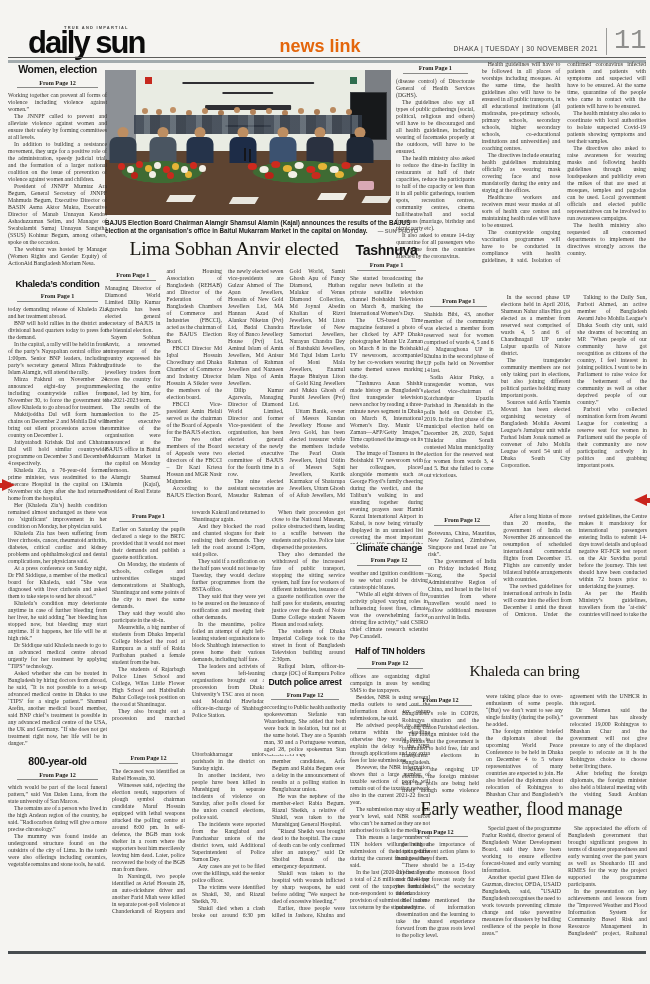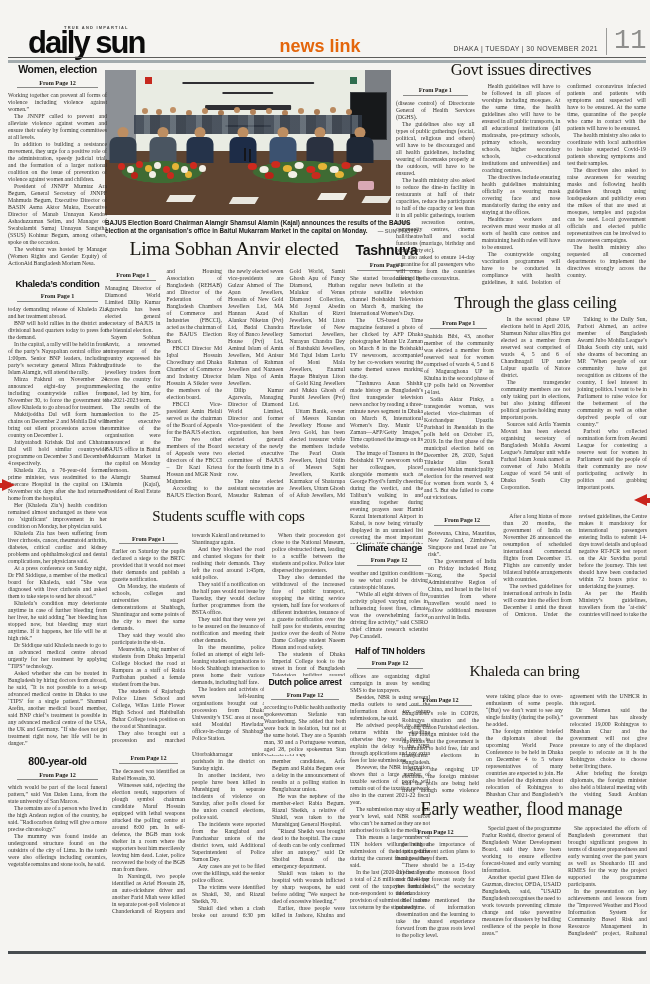--- a/index.html
+++ b/index.html
@@ -258,41 +258,39 @@
       <p>Besides, NBR is using several media outlets to send out the information about tax return submissions, he said.</p>
       <p>He advised people to submit returns within the deadline otherwise they would have to explain the delay to the NBR through applications and pay extra fees for late submissions.</p>
       <p>However, the NBR information shows that a large number of taxable sections of people will remain out of the taxation network also in the current 2021-22 fiscal year.</p>
       <p>The submission may stay at last year’s level, said NBR sources who can’t be named as they are not authorised to talk to the media.</p>
       <p>This means a large number of TIN holders will go without submission of their tax returns during the current fiscal too, they said.</p>
       <p>In the last (2020-21) fiscal year a total of 2.6 million or 52.41 per cent of the taxpayers remained non-respondent to the mandatory provision of submission of income tax returns by the stipulated time.</p>
     </div>
 </section>
 
 <section class="story s-govt">
-  <h1 class="bighead">Govt issues directives</h1>
   <div class="body cols-3">
     <div class="frompage">From Page 1</div>
     <div>
         <p>(disease control) of Directorate General of Health Services (DGHS).</p>
         <p>The guidelines also say all types of public gatherings (social, political, religious and others) will have to be discouraged and all health guidelines, including wearing of facemasks properly at the outdoors, will have to be ensured.</p>
         <p>The health ministry also asked to reduce the dine-in facility in restaurants at half of their capacities, reduce the participants to half of the capacity or less than it in all public gatherings, tourism spots, recreation centres, community centres, cinema hall/theatre/hall and social functions (marriage, birthday and picnic party etc).</p>
         <p>It also asked to ensure 14-day quarantine for all passengers who will come from the countries affected by the coronavirus.</p>
         <p>Health guidelines will have to be followed in all places of worships including mosques. At the same time, the health guidelines also will have to be ensured in all public transports, in all educational institutions (all madrasahs, pre-primary schools, primary schools, secondary schools, higher secondary schools, co-educational institutions and universities) and coaching centres.</p>
         <p>The directives include ensuring health guidelines maintaining officially as wearing mask covering face and nose mandatorily during the entry and staying at the offices.</p>
         <p>Healthcare workers and receivers must wear masks at all sorts of health care centres and maintaining health rules will have to be ensured.</p>
         <p>The countrywide ongoing vaccination programmes will have to be conducted in compliance with health guidelines, it said. Isolation of confirmed coronavirus infected patients and patients with symptoms and suspected will have to be ensured. At the same time, quarantine of the people who came in contact with the patients will have to be ensured.</p>
         <p>The health ministry also asks to coordinate with local authorities to isolate suspected Covid-19 patients showing symptoms and test their samples.</p>
         <p>The directives also asked to raise awareness for wearing masks and following health guidelines through using loudspeakers and publicity even the mikes of that are used at mosques, temples and pagodas can be used. Local government officials and elected public representatives can be involved to run awareness campaigns.</p>
         <p>The health ministry also requested all concerned departments to implement the directives strongly across the country.</p>
       </div>
   </div>
 </section>
 
 <section class="story s-through">
-  <h1 class="bighead">Through the glass ceiling</h1>
   <div class="body cols-3">
     <div class="frompage">From Page 1</div>
     <div>
         <p>Shahida Bibi, 43, another member of the community was elected a member from reserved seat for women comprised of wards 4, 5 and 6 of Maguraghona UP in Khulna in the second phase of UP polls held on November 14 last.</p>
         <p>Sadia Aktar Pinky, a transgender woman, was elected vice-chairman of Kotchandpur Upazila Parishad in Jhenaidah in the polls held on October 15, 2019. In the first phase of the municipal election held on December 28, 2020, Sajuti Tilukdar alias Sonali contested Malan municipality election for the reserved seat for women from wards 3, 4 and 5. But she failed to come out victorious.</p>
         <p>In the second phase UP elections held in April 2016, Shamsun Nahar alias Hira got elected as a member from reserved seat comprised of wards 4, 5 and 6 of Chandhnagail UP under Lalpur upazila of Natore district.</p>
         <p>The transgender community members are not only taking part in elections, but also joining different political parties holding many important posts.</p>
         <p>Sources said Arifa Yasmin Movari has been elected organising secretary of Bangladesh Mohila Awami League’s Jamalpur unit while Farhad Islam Jonak named as convener of Jubo Mohila League of ward 54 unit of Dhaka South City Corporation.</p>
         <p>Talking to the Daily Sun, Parboti Ahmed, an active member of Bangladesh Awami Jubo Mohila League’s Dhaka South city unit, said she dreams of becoming an MP. “When people of our community have got recognition as citizens of the country, I feel interest in joining politics. I want to be in Parliament to raise voice for the betterment of the community as well as other deprived people of our country.”</p>
         <p>Parboti who collected nomination form from Awami League for contesting a reserve seat for women in Parliament said the people of their community are now participating actively in politics and grabbing important posts.</p>
@@ -338,21 +336,20 @@
         <p>He also mentioned the necessity of information dissemination and the learning to take the shared experience forward from the grass roots level to the policy level.</p>
         <p>Special guest of the programme Fazlur Rashid, director general of Bangladesh Water Development Board, said they have been working to ensure effective forecast-based and early warning information.</p>
         <p>Another special guest Ellen de Guzman, director, OFDA, USAID Bangladesh, said, “USAID Bangladesh recognises the need to work towards preventing climate change and take preventive measures for disasters by building resilience of the people in those areas.”</p>
         <p>She appreciated the efforts of Bangladesh government that brought significant progress in terms of disaster preparedness and early warning over the past years as well as Shouhardo III and RIMES for the way the project supported the programme participants.</p>
         <p>In the presentation on key achievements and lessons from the “Improved Weather and Flood Information System for Community Based Risk and Resource Management in Bangladesh” project, Raihanul Haque Khan listed operationalisation of long-lead (15-days) stream flow forecasting, upazila weather forecast through upazila weather portal, upazila-specific iconographic forecast products, and development of the disaster management committee portal as key achievements.</p>
       </div>
   </div>
 </section>
 
 <section class="story s-students">
-  <h1 class="bighead">Students scuffle with cops</h1>
   <div class="body cols-3">
     <div class="frompage">From Page 1</div>
     <div>
         <p>Earlier on Saturday the pupils declared a siege to the BRTC provided that it would not meet their demands and publish a gazette notification.</p>
         <p>On Monday, the students of schools, colleges and universities staged demonstrations at Shahbagh, Shantinagar and some points of the city to meet the same demands.</p>
         <p>They said they would also participate in the sit-in.</p>
         <p>Meanwhile, a big number of students from Dhaka Imperial College blocked the road at Rampura as a staff of Raida Paribahan pushed a female student from the bus.</p>
         <p>The students of Rajarbagh Police Lines School and College, Wilas Little Flower High School and Habibullah Bahar College took position on the road at Shantinagar.</p>
         <p>They also brought out a procession and marched towards Kakrail and returned to Shantinagar again.</p>
         <p>And they blocked the road and chanted slogans for their realising their demands. They left the road around 1:45pm, said police.</p>

